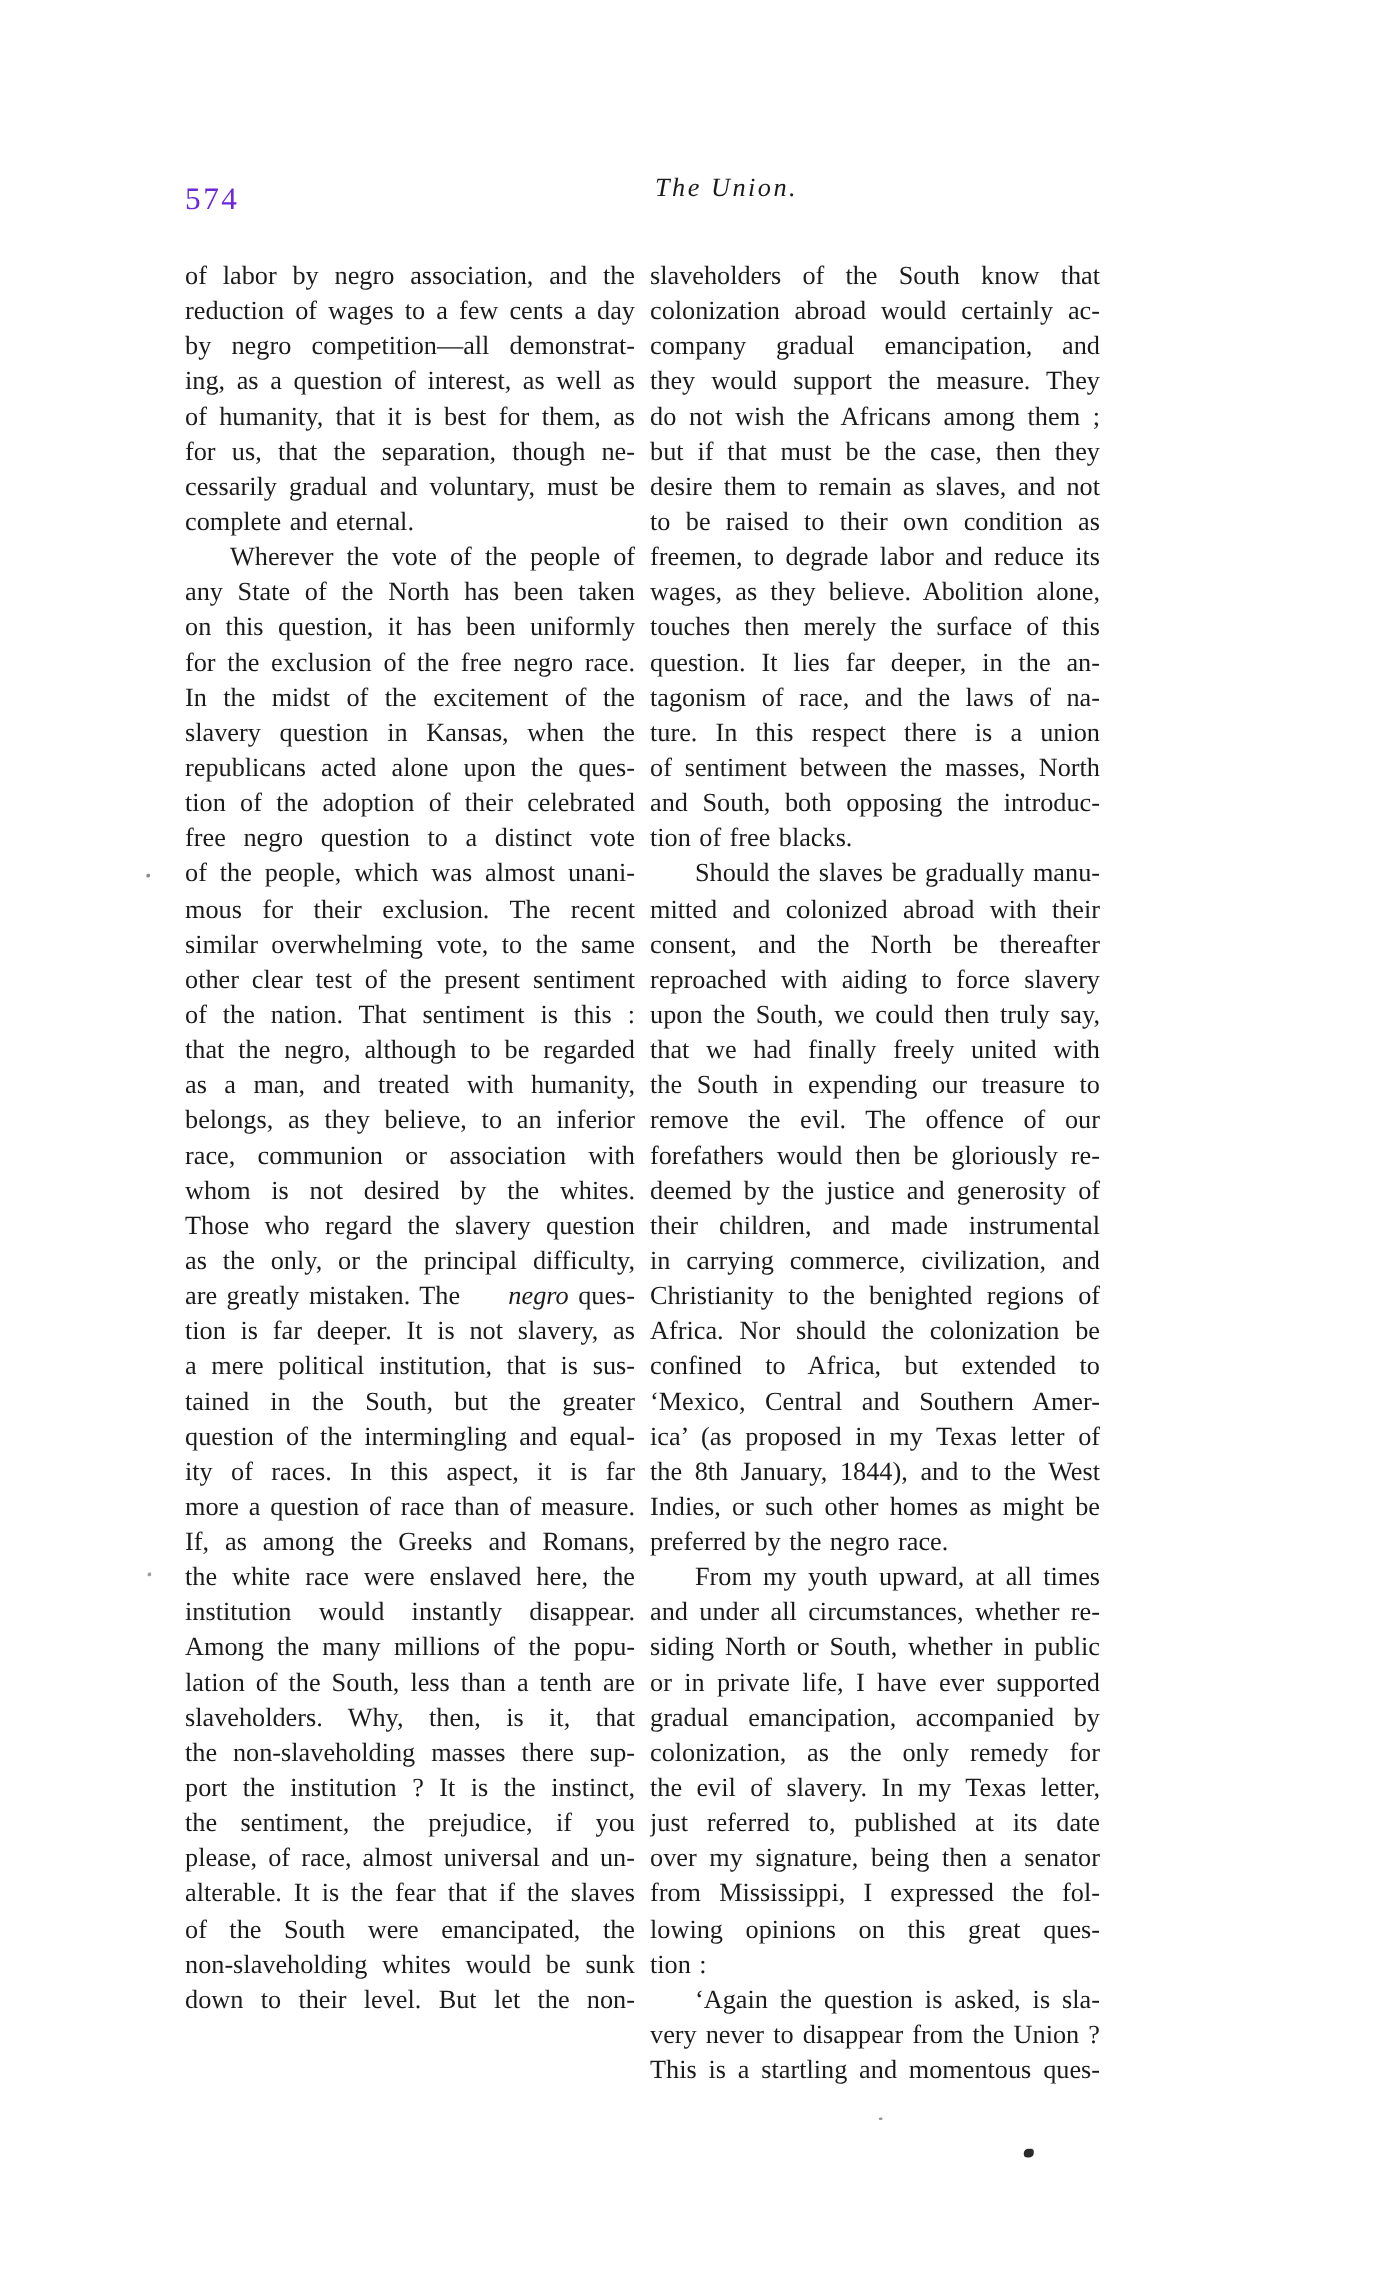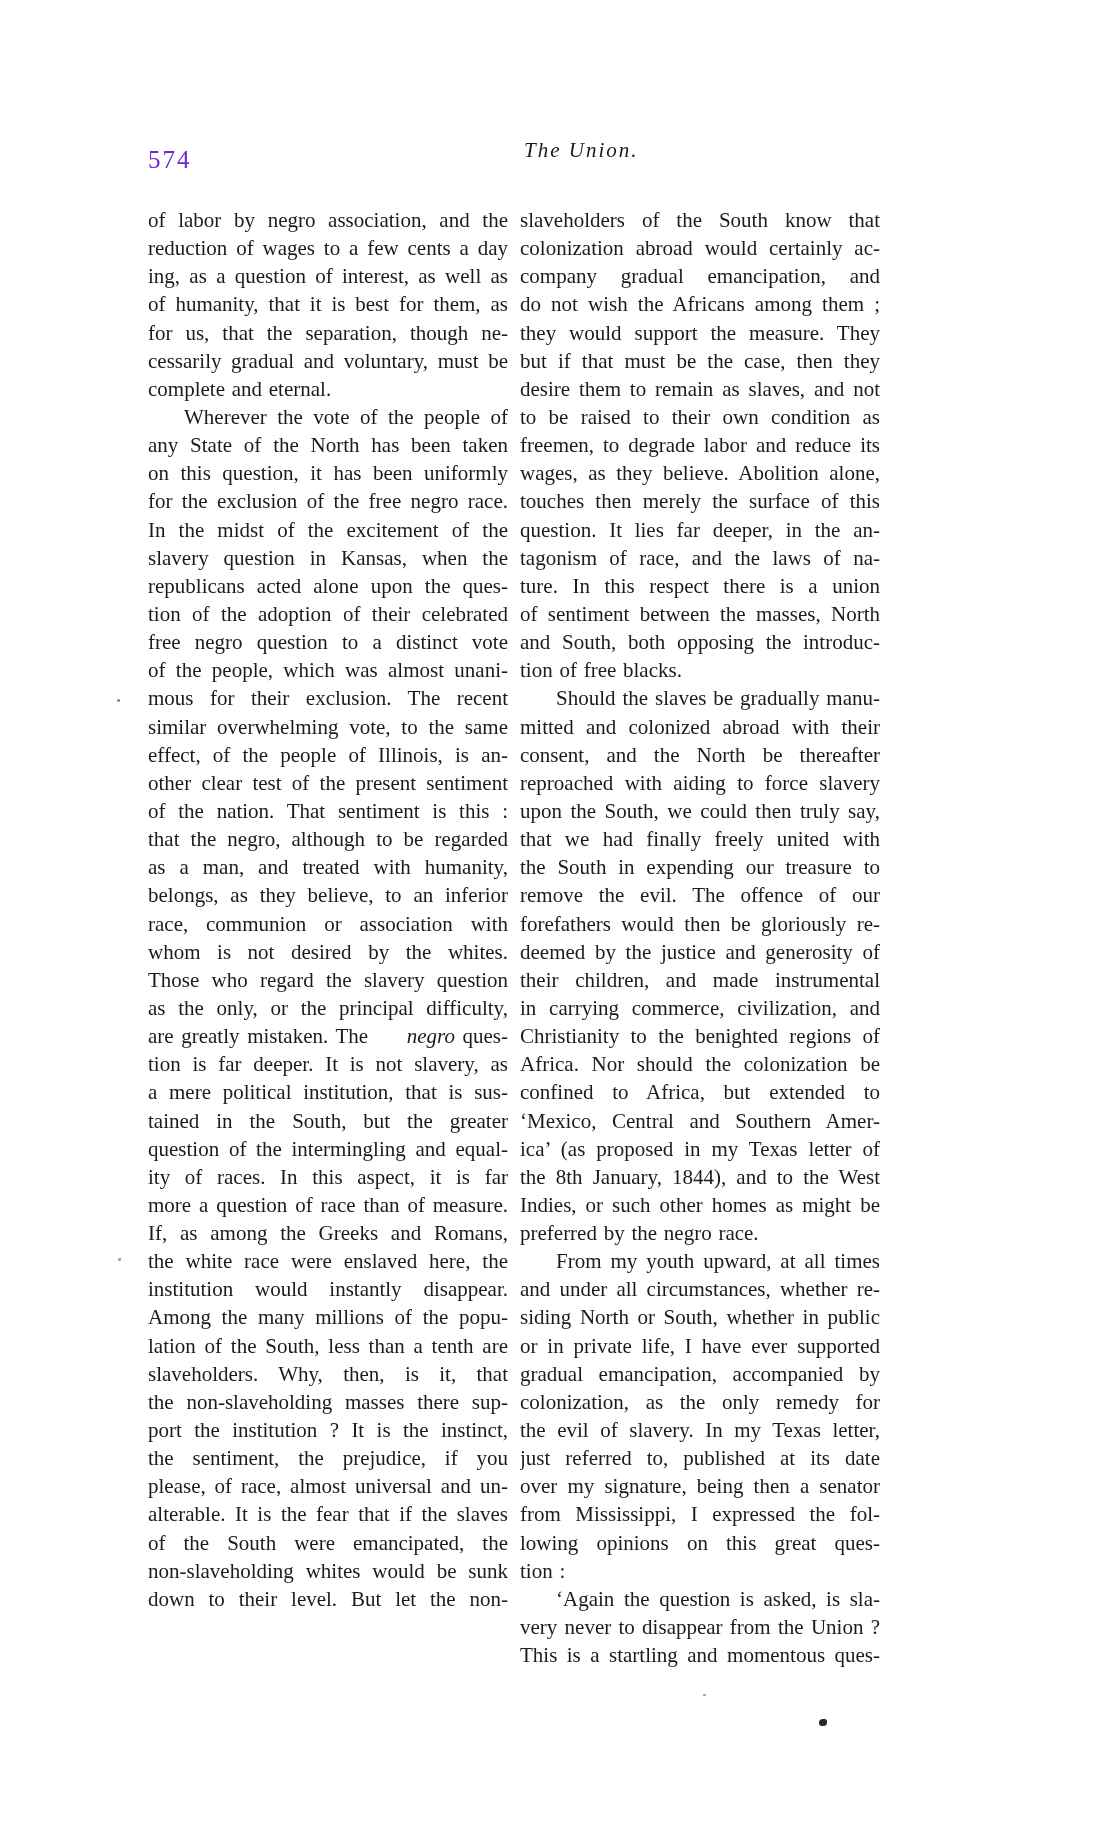--- a/index.html
+++ b/index.html
@@ -48,38 +48,38 @@
 
 <div class="page">
 
   <div class="page-number">574</div>
 
   <div class="running-title">The Union.</div>
 
   <div class="col col-left">
       <div class="line">of labor by negro association, and the</div>
       <div class="line">reduction of wages to a few cents a day</div>
+      <div class="line">by negro competition—all demonstrat-</div>
       <div class="line">ing, as a question of interest, as well as</div>
       <div class="line">of humanity, that it is best for them, as</div>
       <div class="line">for us, that the separation, though ne-</div>
       <div class="line">cessarily gradual and voluntary, must be</div>
       <div class="line parend">complete and eternal.</div>
       <div class="line indent">Wherever the vote of the people of</div>
       <div class="line">any State of the North has been taken</div>
       <div class="line">on this question, it has been uniformly</div>
       <div class="line">for the exclusion of the free negro race.</div>
       <div class="line">In the midst of the excitement of the</div>
       <div class="line">slavery question in Kansas, when the</div>
       <div class="line">republicans acted alone upon the ques-</div>
       <div class="line">tion of the adoption of their celebrated</div>
       <div class="line">free negro question to a distinct vote</div>
       <div class="line">of the people, which was almost unani-</div>
       <div class="line">mous for their exclusion. The recent</div>
       <div class="line">similar overwhelming vote, to the same</div>
-      <div class="line">effect, of the people of Illinois, is an-</div>
       <div class="line">other clear test of the present sentiment</div>
       <div class="line">of the nation. That sentiment is this :</div>
       <div class="line">that the negro, although to be regarded</div>
       <div class="line">as a man, and treated with humanity,</div>
       <div class="line">belongs, as they believe, to an inferior</div>
       <div class="line">race, communion or association with</div>
       <div class="line">whom is not desired by the whites.</div>
       <div class="line">Those who regard the slavery question</div>
       <div class="line">as the only, or the principal difficulty,</div>
       <div class="line">are greatly mistaken. The <i>negro</i> ques-</div>
@@ -102,22 +102,22 @@
       <div class="line">alterable. It is the fear that if the slaves</div>
       <div class="line">of the South were emancipated, the</div>
       <div class="line">non-slaveholding whites would be sunk</div>
       <div class="line">down to their level. But let the non-</div>
     </div>
 
   <div class="col col-right">
       <div class="line">slaveholders of the South know that</div>
       <div class="line">colonization abroad would certainly ac-</div>
       <div class="line">company gradual emancipation, and</div>
+      <div class="line">they would support the measure. They</div>
       <div class="line">do not wish the Africans among them ;</div>
-      <div class="line">they would support the measure. They</div>
       <div class="line">but if that must be the case, then they</div>
       <div class="line">desire them to remain as slaves, and not</div>
       <div class="line">to be raised to their own condition as</div>
       <div class="line">freemen, to degrade labor and reduce its</div>
       <div class="line">wages, as they believe. Abolition alone,</div>
       <div class="line">touches then merely the surface of this</div>
       <div class="line">question. It lies far deeper, in the an-</div>
       <div class="line">tagonism of race, and the laws of na-</div>
       <div class="line">ture. In this respect there is a union</div>
       <div class="line">of sentiment between the masses, North</div>

